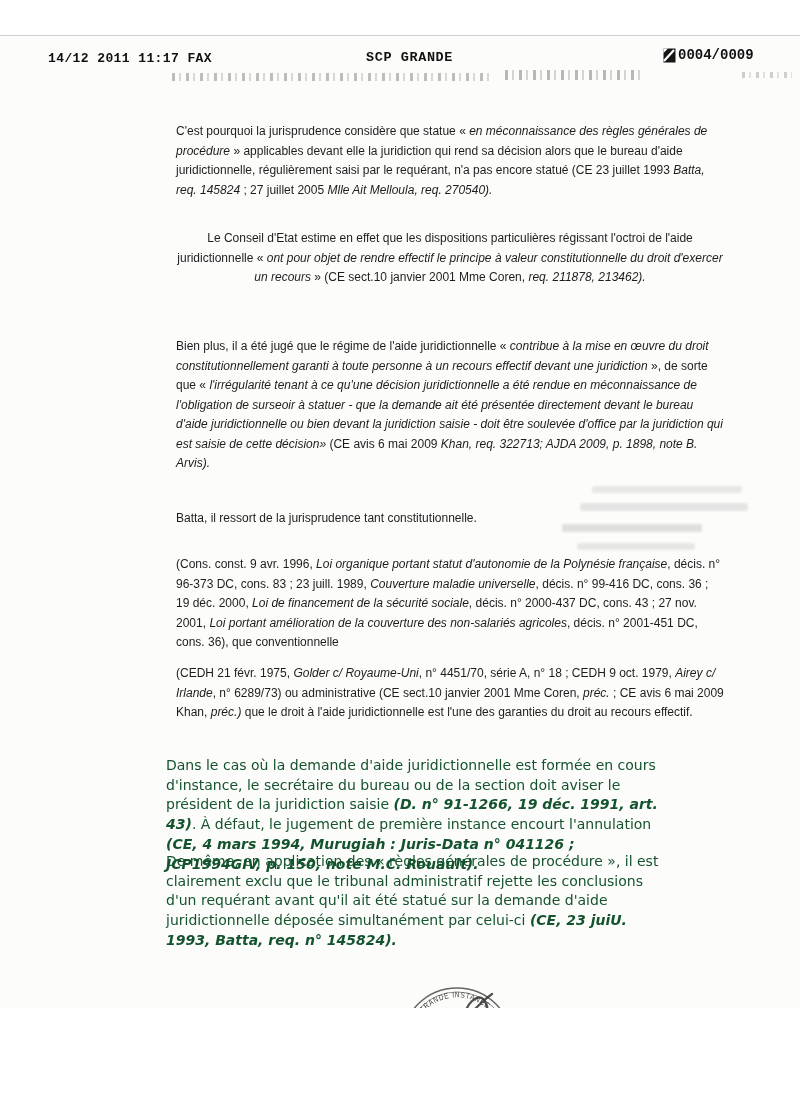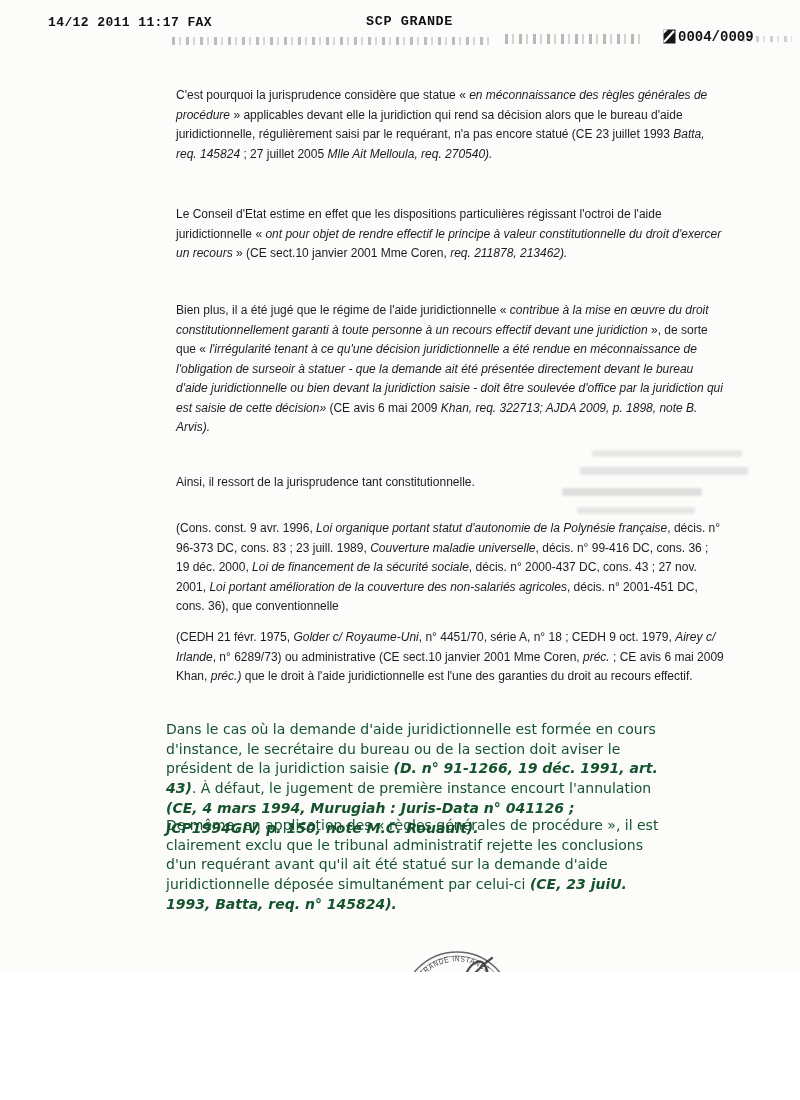--- a/index.html
+++ b/index.html
@@ -1,26 +1,26 @@
 <!DOCTYPE html>
 <html lang="fr"><head>
 <meta charset="utf-8">
 <style>
   html,body{margin:0;padding:0;background:#ffffff;}
   .page{
     position:relative; width:800px; height:972px; overflow:hidden;
     background:#fcfcfb; outline:1px solid #cfcfcf;
-    font-family:"Liberation Sans", sans-serif; color:#1c1c1c;
+    font-family:"Liberation Sans", sans-serif; color:#1c1c1c;margin-top:36px;
   }
   
   .fax-hdr{position:absolute; font-family:"Liberation Mono","DejaVu Sans Mono",monospace;
            font-weight:bold; color:#111; white-space:nowrap;}
   #hdr-left{left:48px; top:15px; font-size:13px; letter-spacing:.4px;}
   #hdr-center{left:366px; top:14px; font-size:13.5px; letter-spacing:.6px;}
-  #hdr-right{left:663px; top:29px; font-size:14px; display:flex; gap:2px;}
+  #hdr-right{left:663px; top:11px; font-size:14px; display:flex; align-items:center; gap:2px;}
   .smudge{position:absolute; filter:blur(.7px);
     background:repeating-linear-gradient(90deg, rgba(45,45,45,.55) 0 3px, rgba(45,45,45,0) 3px 7px,
       rgba(45,45,45,.32) 7px 9px, rgba(45,45,45,0) 9px 14px);}
   
   .para{position:absolute; margin:0; text-align:left;}
   .col1{left:176px; width:548px; font-size:12px; line-height:19.5px; color:#1d1d1d;}
   .col2{left:166px; width:505px; font-family:"DejaVu Sans", sans-serif;
         font-size:14px; line-height:19.7px; color:#14532d;}
   .i{font-style:italic;}
   .bi{font-style:italic; font-weight:bold;}
@@ -58,25 +58,25 @@
     </span>
     <span>0004/0009</span>
   </div>
 
   <div class="smudge" style="left:172px;top:37px;width:318px;height:8px;opacity:.55;"></div>
   <div class="smudge" style="left:505px;top:34px;width:136px;height:10px;opacity:.6;"></div>
   <div class="smudge" style="left:742px;top:36px;width:50px;height:6px;opacity:.4;"></div>
 
   <p class="para col1" style="top:86px;"><span>C'est pourquoi la jurisprudence considère que statue « </span><span class="i">en méconnaissance des règles générales de procédure</span><span> » applicables devant elle la juridiction qui rend sa décision alors que le bureau d'aide juridictionnelle, régulièrement saisi par le requérant, n'a pas encore statué (CE 23 juillet 1993 </span><span class="i">Batta, req. 145824</span><span> ; 27 juillet 2005 </span><span class="i">Mlle Ait Melloula, req. 270540).</span></p>
 
-  <p class="para col1" style="top:205px;"><span>Le Conseil d'Etat estime en effet que les dispositions particulières régissant l'octroi de l'aide juridictionnelle « </span><span class="i">ont pour objet de rendre effectif le principe à valeur constitutionnelle du droit d'exercer un recours</span><span> » (CE sect.10 janvier 2001 Mme Coren, </span><span class="i">req. 211878, 213462).</span></p>
+  <p class="para col1" style="top:193px;text-align:center;"><span>Le Conseil d'Etat estime en effet que les dispositions particulières régissant l'octroi de l'aide juridictionnelle « </span><span class="i">ont pour objet de rendre effectif le principe à valeur constitutionnelle du droit d'exercer un recours</span><span> » (CE sect.10 janvier 2001 Mme Coren, </span><span class="i">req. 211878, 213462).</span></p>
 
   <p class="para col1" style="top:301px;"><span>Bien plus, il a été jugé que le régime de l'aide juridictionnelle « </span><span class="i">contribue à la mise en œuvre du droit constitutionnellement garanti à toute personne à un recours effectif devant une juridiction</span><span> », de sorte que « </span><span class="i">l'irrégularité tenant à ce qu'une décision juridictionnelle a été rendue en méconnaissance de l'obligation de surseoir à statuer - que la demande ait été présentée directement devant le bureau d'aide juridictionnelle ou bien devant la juridiction saisie - doit être soulevée d'office par la juridiction qui est saisie de cette décision»</span><span> (CE avis 6 mai 2009 </span><span class="i">Khan, req. 322713; AJDA 2009, p. 1898, note B. Arvis).</span></p>
 
-  <p class="para col1" style="top:473px;"><span>Ainsi, il ressort de la jurisprudence tant constitutionnelle.</span></p>
+  <p class="para col1" style="top:473px;"><span>Batta, il ressort de la jurisprudence tant constitutionnelle.</span></p>
 
   <p class="para col1" style="top:519px;"><span>(Cons. const. 9 avr. 1996, </span><span class="i">Loi organique portant statut d'autonomie de la Polynésie française</span><span>, décis. n° 96-373 DC, cons. 83 ; 23 juill. 1989, </span><span class="i">Couverture maladie universelle</span><span>, décis. n° 99-416 DC, cons. 36 ; 19 déc. 2000, </span><span class="i">Loi de financement de la sécurité sociale</span><span>, décis. n° 2000-437 DC, cons. 43 ; 27 nov. 2001, </span><span class="i">Loi portant amélioration de la couverture des non-salariés agricoles</span><span>, décis. n° 2001-451 DC, cons. 36), que conventionnelle</span></p>
 
   <p class="para col1" style="top:628px;"><span>(CEDH 21 févr. 1975, </span><span class="i">Golder c/ Royaume-Uni</span><span>, n° 4451/70, série A, n° 18 ; CEDH 9 oct. 1979, </span><span class="i">Airey c/ Irlande</span><span>, n° 6289/73) ou administrative (CE sect.10 janvier 2001 Mme Coren, </span><span class="i">préc.</span><span> ; CE avis 6 mai 2009 Khan, </span><span class="i">préc.)</span><span> que le droit à l'aide juridictionnelle est l'une des garanties du droit au recours effectif.</span></p>
 
   <p class="para col2" style="top:720px;"><span>Dans le cas où la demande d'aide juridictionnelle est formée en cours d'instance, le secrétaire du bureau ou de la section doit aviser le président de la juridiction saisie </span><span class="bi">(D. n° 91-1266, 19 déc. 1991, art. 43)</span><span>. À défaut, le jugement de première instance encourt l'annulation </span><span class="bi">(CE, 4 mars 1994, Murugiah : Juris-Data n° 041126 ; JCP1994GIV, p. 150, note M.C. Rouault).</span></p>
 
   <p class="para col2" style="top:816px;"><span>De même, en application des « règles générales de procédure », il est clairement exclu que le tribunal administratif rejette les conclusions d'un requérant avant qu'il ait été statué sur la demande d'aide juridictionnelle déposée simultanément par celui-ci </span><span class="bi">(CE, 23 juiU. 1993, Batta, req. n° 145824).</span></p>
 
   <div class="ghost" style="left:592px;top:450px;width:150px;height:7px;opacity:.14;"></div>

